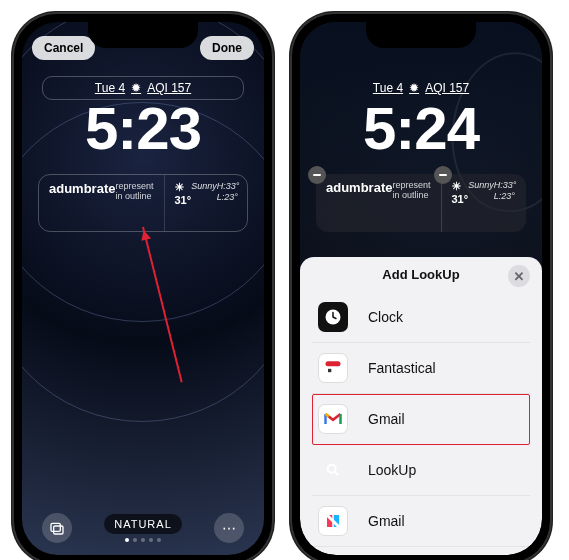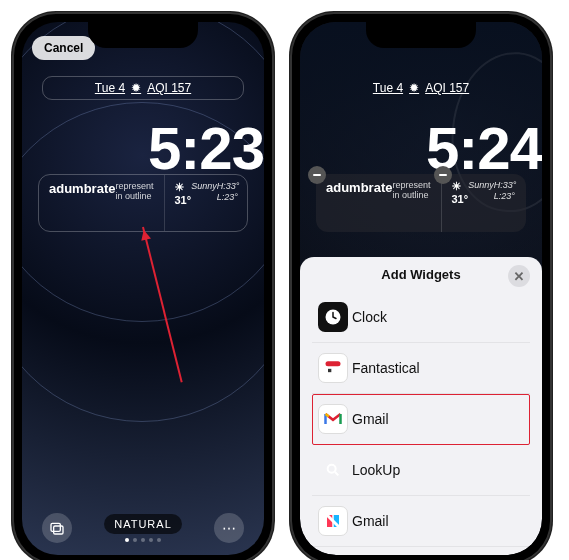--- a/index.html
+++ b/index.html
@@ -69,23 +69,23 @@
     align-items: center;
     justify-content: center;
     color: #fff;
     font-size: 12px;
     font-weight: 500;
     gap: 6px;
     text-decoration: underline;
   }
   .clock {
     position: absolute;
-    top: 92px;
+    top: 72px;
     left: 0; right: 0;
-    text-align: right;
+    text-align: center;
     color: #fff;
     font-size: 60px;
     font-weight: 600;
     letter-spacing: -1px;
   }
   .widget-box {
     position: absolute;
     top: 152px;
     left: 16px; right: 16px;
     height: 58px;
@@ -199,21 +199,21 @@
     position:absolute; right:12px; top:8px;
     width:22px;height:22px;border-radius:50%;
     background:#dcdce0;color:#666;
     display:flex;align-items:center;justify-content:center;
     font-size:13px;font-weight:700;
   }
   .app-list { flex:1; overflow:hidden; padding: 0 12px; }
   .app-row {
     display:flex;
     align-items:center;
-    gap:4px;
+    gap:20px;
     padding:10px 6px;
     border-bottom:1px solid rgba(0,0,0,.06);
     font-size:14px;
     color:#111;
   }
   .app-row.highlight { outline:1.5px solid #d23; outline-offset:-1px; border-radius:2px;align-items:center; }
   .app-icon {
     width:30px;height:30px;border-radius:7px;
     display:flex;align-items:center;justify-content:center;
     font-size:16px;font-weight:700;color:#fff;
@@ -239,20 +239,21 @@
 <body>
 
 <div class="phone">
   <div class="screen">
     <div class="ring a"></div>
     <div class="ring b"></div>
     <div class="notch"></div>
 
     <div class="topbar">
       <div class="pill-btn">Cancel</div>
+      <div class="pill-btn">Done</div>
     </div>
 
     <div class="date-row">
       <span>Tue 4</span>
       <span>✹</span>
       <span>AQI 157</span>
     </div>
 
     <div class="clock">5:23</div>
 
@@ -317,21 +318,21 @@
       <div class="widget-half">
         <div class="remove-badge"></div>
         <span class="w-temp">☀ <span>31°</span></span>
         <span class="w-cond">Sunny</span>
         <span class="w-range">H:33° L:23°</span>
       </div>
     </div>
 
     <div class="panel">
       <div class="panel-head">
-        <span>Add Widgets</span>
+        <span>Add LookUp</span>
         <div class="panel-close">
           <span>✕</span>
         </div>
       </div>
       <div class="app-list">
         <div class="app-row">
           <div class="app-icon ic-clock">
             <svg width="18" height="18" viewBox="0 0 24 24">
                 <circle cx="12" cy="12" r="10" fill="#fff"></circle>
                 <path d="M12 6v6l4 2" stroke="#111" stroke-width="2" fill="none" stroke-linecap="round"></path>

